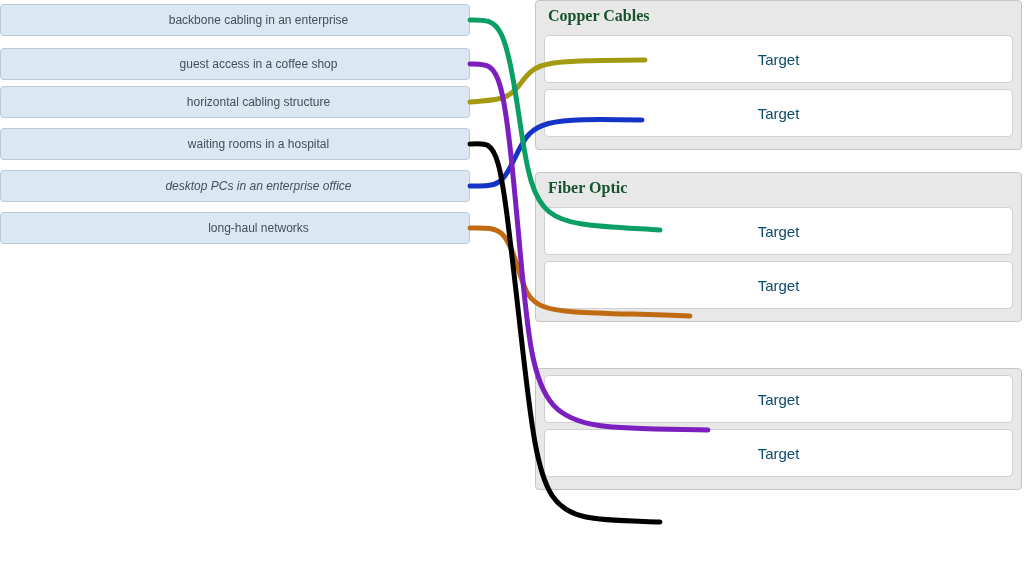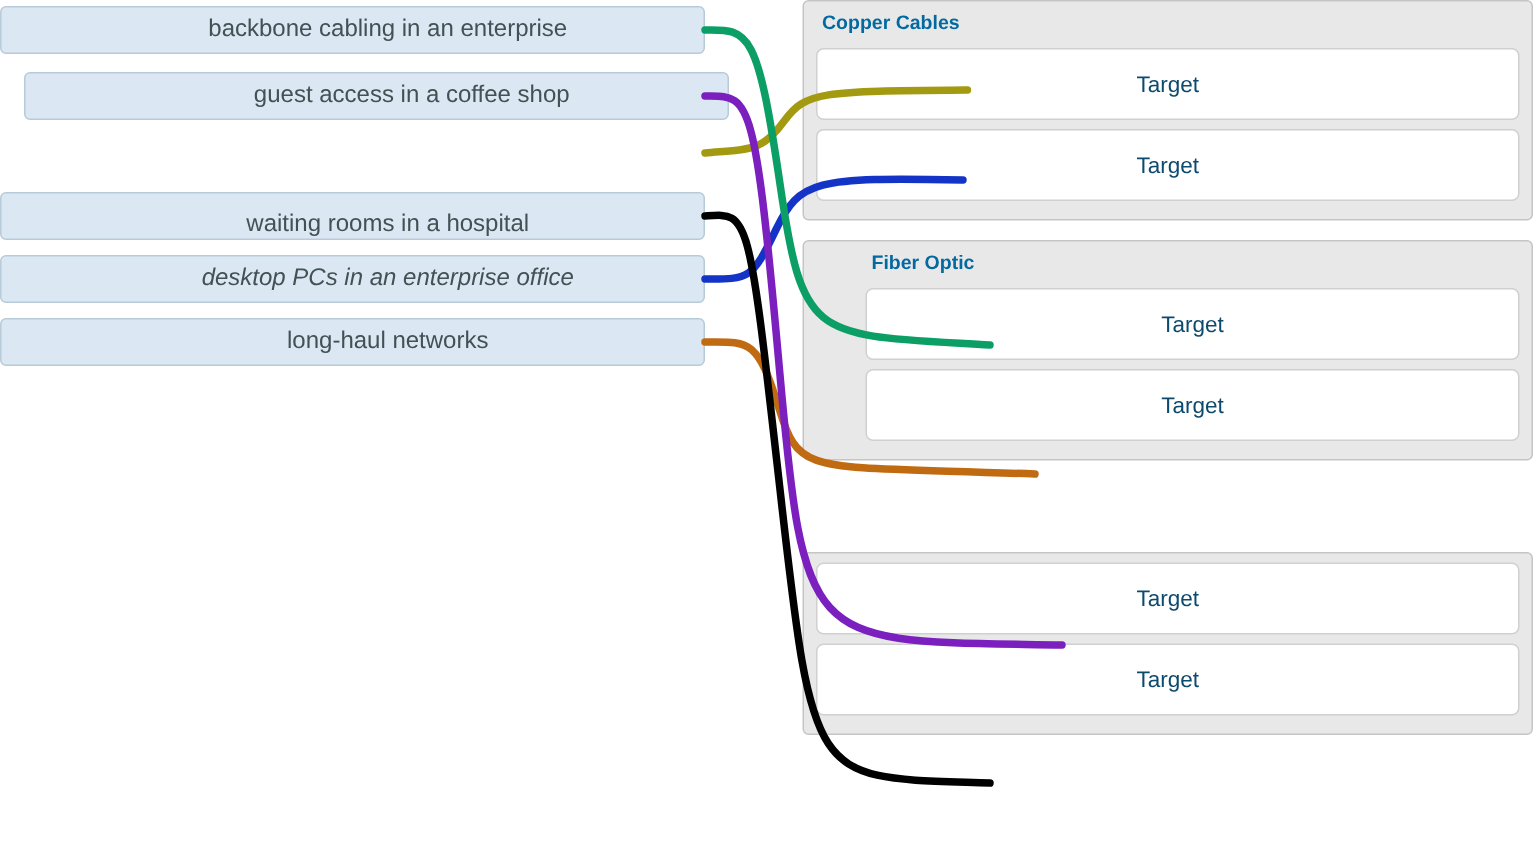--- a/index.html
+++ b/index.html
@@ -31,43 +31,44 @@
     left: 0;
     width: 470px;
     height: 32px;
     background: #dbe8f3;
     border: 1px solid #b7cad8;
     border-radius: 4px;
     box-sizing: border-box;
     display: flex;
     align-items: center;
     justify-content: center;
-    font-size: 16px;
+    font-size: 12px;
     color: #415154;
     filter: blur(0.3px);
     cursor: grab;
     z-index: 2;
     padding-left: 47px;
   }
   
   .cat {
     position: absolute;
     left: 535px;
     width: 487px;
     background: #e8e8e8;
     border: 1px solid #c5c5c5;
     border-radius: 4px;
     box-sizing: border-box;
     z-index: 2;
   }
   .cat .hdr {
     font-weight: bold;
-    font-size: 13px;
-    color: #0369a1;
+    font-size: 16px;
+    color: #14532d;
     padding: 6px 12px 4px 12px;
+    font-family: Liberation Serif, serif;
   }
   .tgt {
     margin: 6px 8px;
     height: 46px;
     background: #fff;
     border: 1px solid #d0d0d0;
     border-radius: 5px;
     display: flex;
     align-items: center;
     justify-content: center;
@@ -77,45 +78,48 @@
   .cat .pad-bottom { height: 6px; }
 </style>
 </head>
 <body>
 
 <div class="stage">
 
   <div class="src" style="top:4px;">
     <span>backbone cabling in an enterprise</span>
   </div>
-  <div class="src" style="top:48px;margin-left:16px;">
+  <div class="src" style="top:48px;">
     <span>guest access in a coffee shop</span>
   </div>
-  <div class="src" style="top:128px;align-items:flex-end;">
+  <div class="src" style="top:86px;">
+    <span>horizontal cabling structure</span>
+  </div>
+  <div class="src" style="top:128px;">
     <span>waiting rooms in a hospital</span>
   </div>
   <div class="src" style="top:170px;font-style:italic;">
     <span>desktop PCs in an enterprise office</span>
   </div>
   <div class="src" style="top:212px;">
     <span>long-haul networks</span>
   </div>
 
   <div class="cat" style="top:0px;">
     <div class="hdr">Copper Cables</div>
     <div class="tgt">
       <span>Target</span>
     </div>
     <div class="tgt">
       <span>Target</span>
     </div>
     <div class="pad-bottom"></div>
   </div>
 
-  <div class="cat" style="top:160px;padding-left:33px;">
+  <div class="cat" style="top:172px;">
     <div class="hdr">Fiber Optic</div>
     <div class="tgt">
       <span>Target</span>
     </div>
     <div class="tgt">
       <span>Target</span>
     </div>
     <div class="pad-bottom"></div>
   </div>
 

